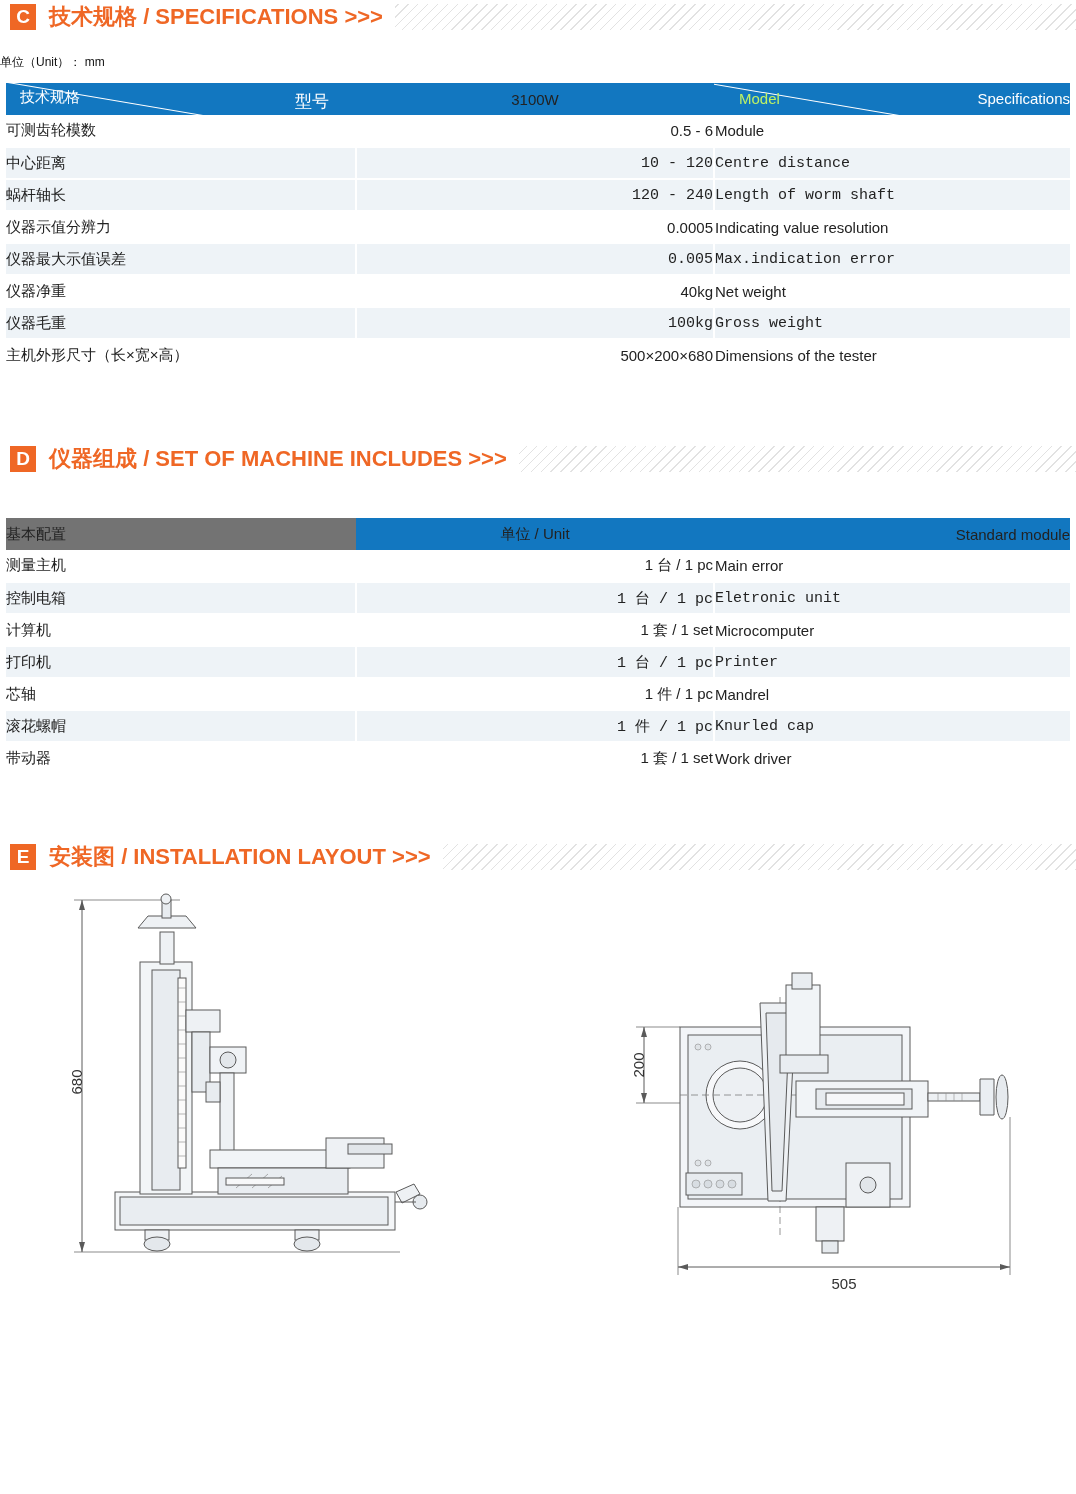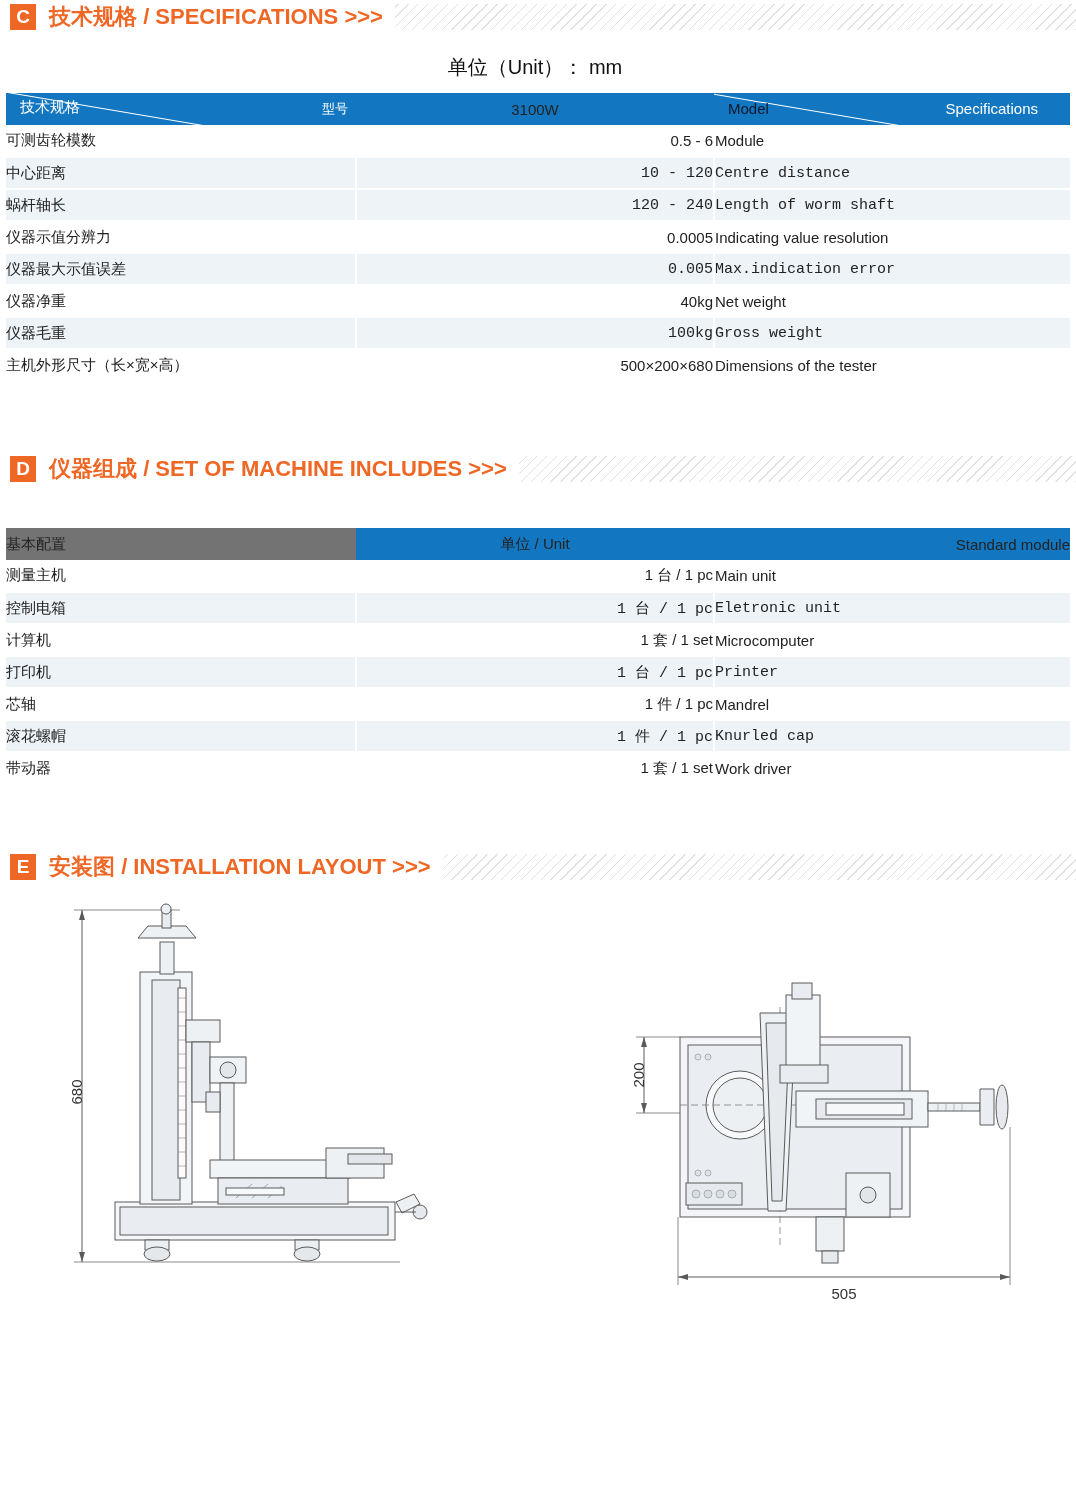--- a/index.html
+++ b/index.html
@@ -47,22 +47,22 @@
     margin-left: 12px;
     background-image: repeating-linear-gradient(
       -45deg,
       #e2e2e2 0px, #e2e2e2 1px,
       #ffffff 1px, #ffffff 7px
     );
   }
 
   
   .unit-line {
-    text-align: center;
-    font-size: 20px;
+    text-align: left;
+    font-size: 12px;
     color: #111;
     padding-right: 6px;
     margin-top: 20px;
   }
 
   
   table.spec {
     width: 1064px;
     margin: 12px 6px 0 6px;
     border-collapse: collapse;
@@ -108,22 +108,22 @@
     transform: rotate(9.6deg);
   }
   .hdr-left .cn-label {
     position: absolute;
     left: 14px; bottom: 8px;
     font-size: 15px;
     color: #fff;
   }
   .hdr-left .cn-model {
     position: absolute;
-    right: 8px; top: 7px;
-    font-size: 13px;
+    right: 27px; top: 7px;
+    font-size: 17px;
     color: #fff;
   }
   .hdr-mid {
     background: #1277c0;
     color: #fff;
     text-align: center;
     font-size: 17px;
   }
   .hdr-right {
     position: relative;
@@ -138,27 +138,27 @@
     content: "";
     position: absolute;
     left: -4px; top: 0px;
     width: 372px; height: 1px;
     background: #ffffff;
     transform-origin: left center;
     transform: rotate(9.6deg);
   }
   .hdr-right .en-model {
     position: absolute;
-    left: 14px; top: 7px;
-    font-size: 15px;
-    color: #0f172a;
+    left: 25px; top: 7px;
+    font-size: 15px;
+    color: #bef264;
   }
   .hdr-right .en-label {
     position: absolute;
-    right: 32px; bottom: 8px;
+    right: 0; bottom: 8px;
     font-size: 15px;
     color: #fff;
   }
 
   
   .hdr-simple-left {
     background: #737373; color: #fff;
     height: 50px;
     padding-left: 14px;
     font-size: 15px;
@@ -292,21 +292,21 @@
     </colgroup>
   <tbody>
   <tr>
     <td class="hdr-simple-left">基本配置</td>
     <td class="hdr-simple-mid">单位 / Unit</td>
     <td class="hdr-simple-right">Standard module</td>
   </tr>
   <tr class="row-odd sep">
     <td class="c1">测量主机</td>
     <td class="c2">1 台 / 1 pc</td>
-    <td class="c3">Main unit</td>
+    <td class="c3">Main error</td>
   </tr>
   <tr class="row-even sep">
     <td class="c1">控制电箱</td>
     <td class="c2">1 台 / 1 pc</td>
     <td class="c3">Eletronic unit</td>
   </tr>
   <tr class="row-odd sep">
     <td class="c1">计算机</td>
     <td class="c2">1 套 / 1 set</td>
     <td class="c3">Microcomputer</td>

